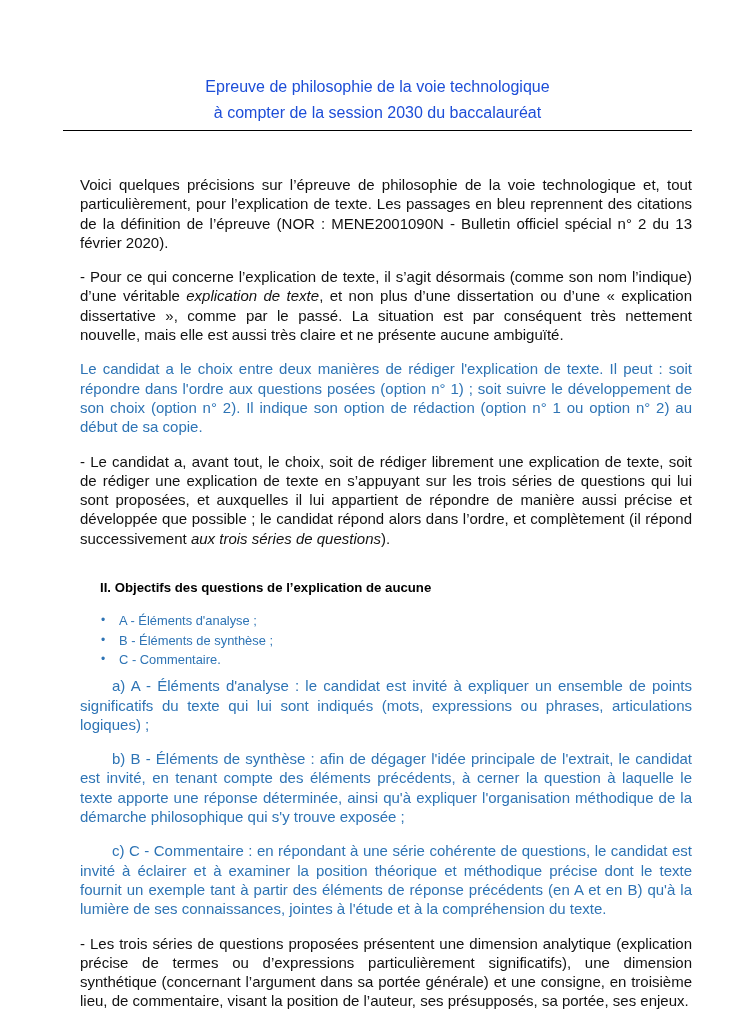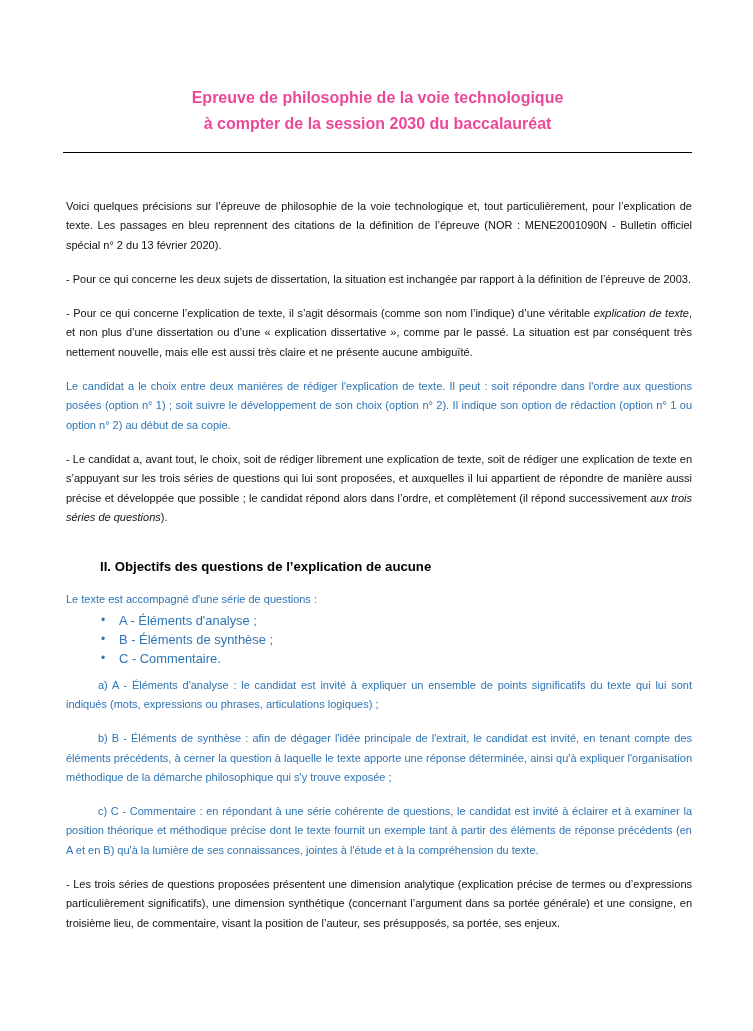--- a/index.html
+++ b/index.html
@@ -12,37 +12,37 @@
     width: 753px;
     height: 1031px;
     box-sizing: border-box;
     background: #ffffff;
     padding: 70px 61px 0 63px;
     font-family: "Liberation Sans", "DejaVu Sans", sans-serif;
     color: #111111;
     overflow: hidden;
   }
   .doc-title {
-    margin: 15px;
+    margin: 4px;
     font-size: 16px;
-    font-weight: bold;
+    font-weight: normal;
     text-align: center;
     line-height: 26px;
-    color: #ec4899;
+    color: #1d4ed8;
   }
   .doc-title .title-line { display: block; }
   .title-rule {
     border: none;
     border-top: 1.6px solid #000000;
     margin: 4px 0 0 0;
   }
   .content { margin-top: 44px; }
   p.body-p {
-    margin: 0 0 15px 3px;
-    font-size: 11px;
+    margin: 0 0 15px 17px;
+    font-size: 15px;
     line-height: 19.3px;
     text-align: justify;
     color: #111111;
   }
   p.citation, ul.citation, .citation li { color: var(--citation-color, #2E74B5); }
   p.tight { margin-bottom: 1px; }
   p.indented { text-indent: 32px; }
   h2.section-heading {
     margin: 30px 0 14px 0;
     padding-left: 37px;
@@ -76,32 +76,30 @@
       <span class="title-line">Epreuve de philosophie de la voie technologique</span>
       <span class="title-line">à compter de la session 2030 du baccalauréat</span>
     </h1>
     <hr class="title-rule">
   </header>
 
   <div class="content">
 
     <p class="body-p">Voici quelques précisions sur l’épreuve de philosophie de la voie technologique et, tout particulièrement, pour l’explication de texte. Les passages en bleu reprennent des citations de la définition de l’épreuve (NOR : MENE2001090N - Bulletin officiel spécial n° 2 du 13 février 2020).</p>
 
-    <p class="body-p">- Pour ce qui concerne les deux sujets de dissertation, la situation est inchangée par rapport à la définition de l’épreuve de 2003.</p>
 
     <p class="body-p"><span>- Pour ce qui concerne l’explication de texte, il s’agit désormais (comme son nom l’indique) d’une véritable </span><span style="font-style: italic;">explication de texte</span><span>, et non plus d’une dissertation ou d’une « explication dissertative », comme par le passé. La situation est par conséquent très nettement nouvelle, mais elle est aussi très claire et ne présente aucune ambiguïté.</span></p>
 
 
     <p class="body-p citation">Le candidat a le choix entre deux manières de rédiger l'explication de texte. Il peut : soit répondre dans l'ordre aux questions posées (option n° 1) ; soit suivre le développement de son choix (option n° 2). Il indique son option de rédaction (option n° 1 ou option n° 2) au début de sa copie.</p>
 
     <p class="body-p"><span>- Le candidat a, avant tout, le choix, soit de rédiger librement une explication de texte, soit de rédiger une explication de texte en s’appuyant sur les trois séries de questions qui lui sont proposées, et auxquelles il lui appartient de répondre de manière aussi précise et développée que possible ; le candidat répond alors dans l’ordre, et complètement (il répond successivement </span><span style="font-style: italic;">aux trois séries de questions</span><span>).</span></p>
 
     <h2 class="section-heading">II. Objectifs des questions de l’explication de aucune</h2>
 
-    <p class="body-p citation tight">Le texte est accompagné d'une série de questions :</p>
 
     <ul class="question-list citation">
       <li><span class="bullet-dot">•</span><span>A - Éléments d'analyse ;</span></li>
       <li><span class="bullet-dot">•</span><span>B - Éléments de synthèse ;</span></li>
       <li><span class="bullet-dot">•</span><span>C - Commentaire.</span></li>
     </ul>
 
 
     <p class="body-p citation indented">a) A - Éléments d'analyse : le candidat est invité à expliquer un ensemble de points significatifs du texte qui lui sont indiqués (mots, expressions ou phrases, articulations logiques) ;</p>
 

